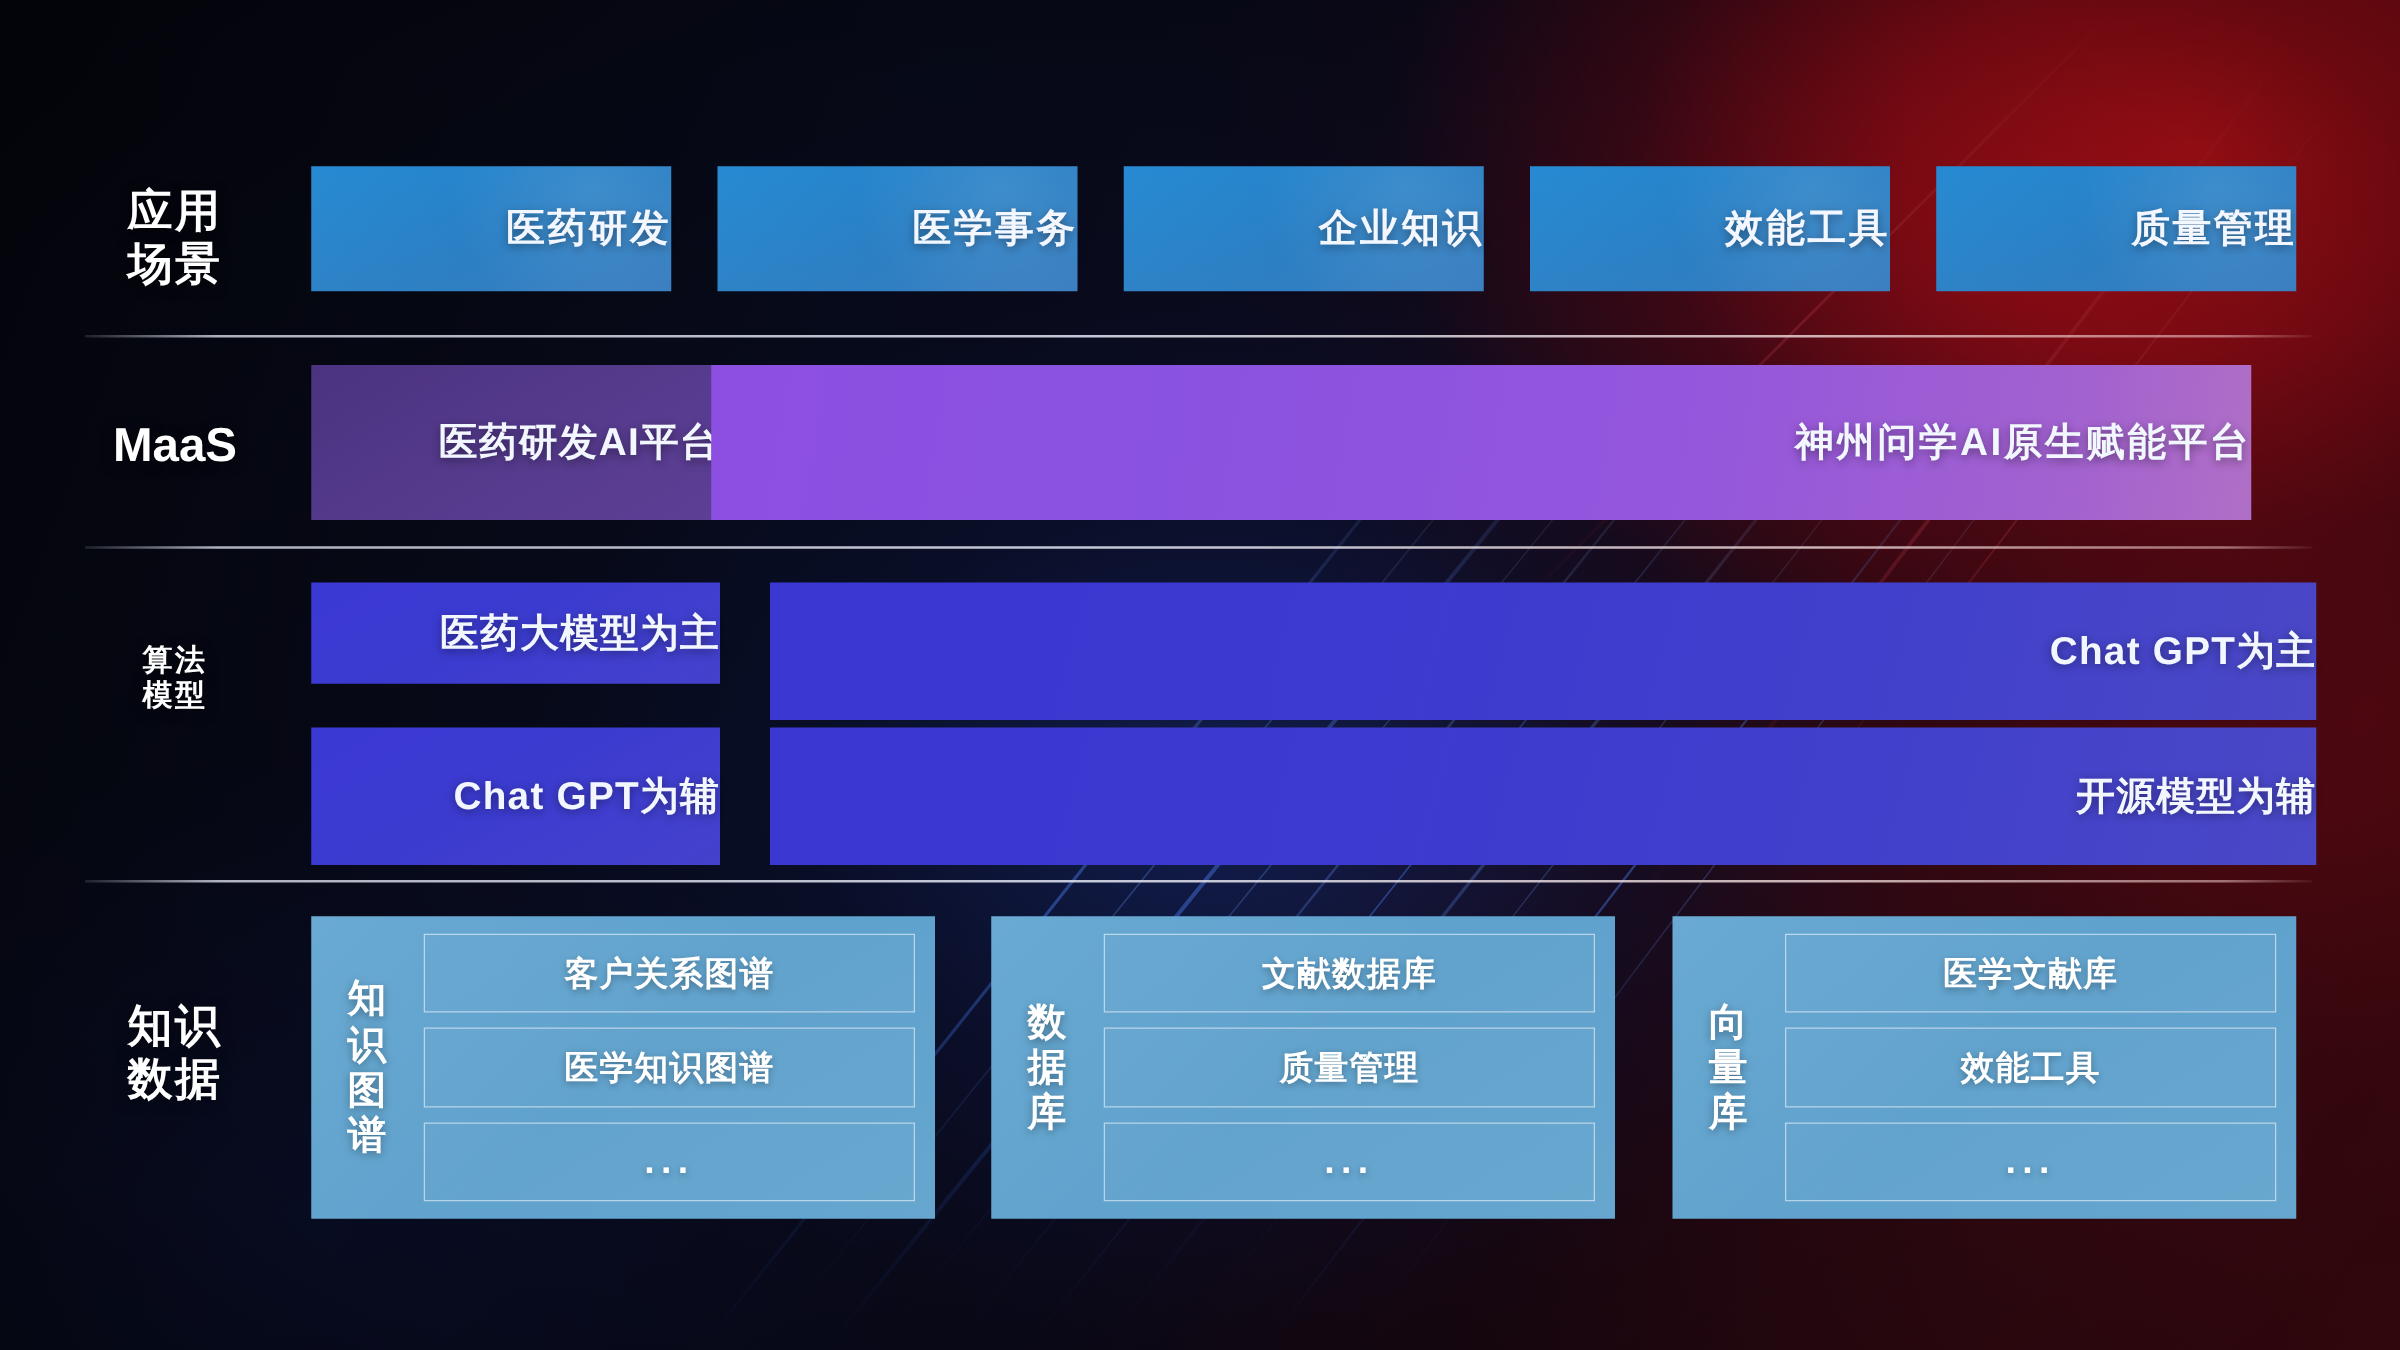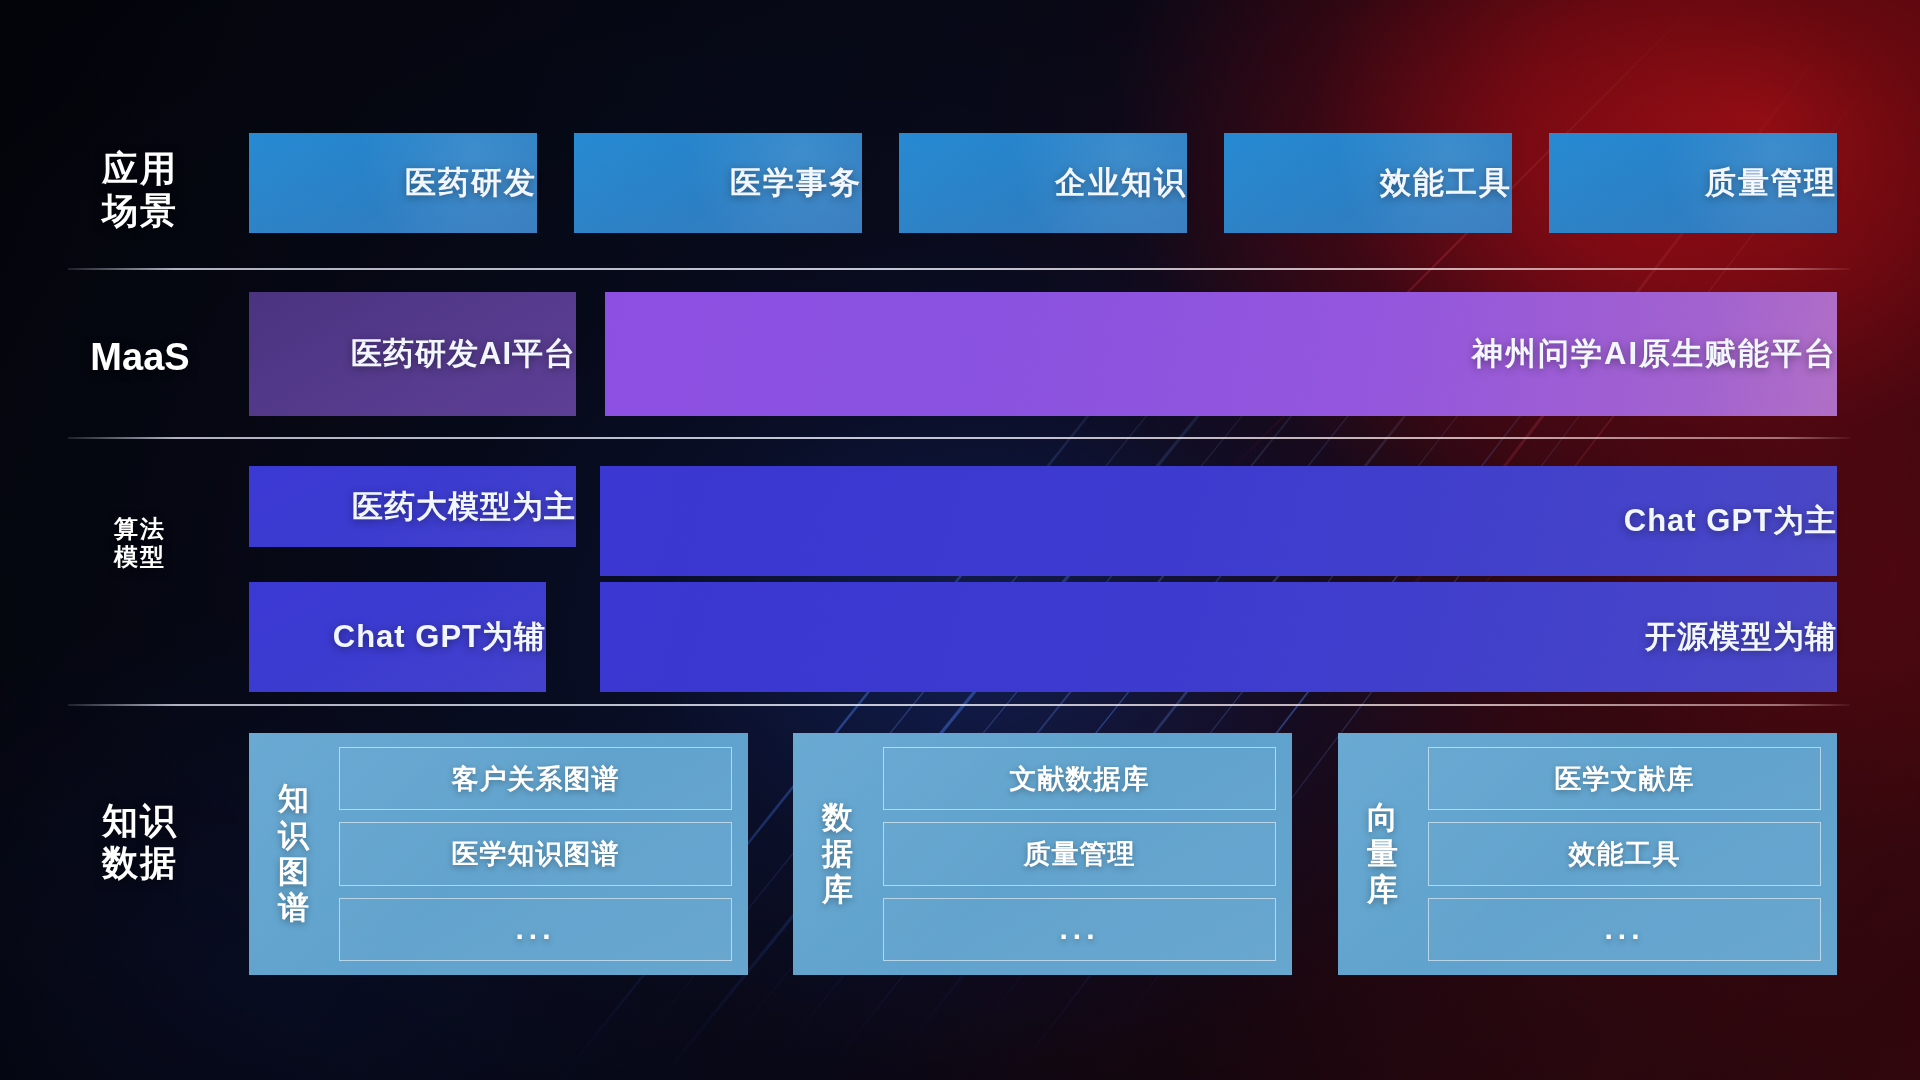--- a/index.html
+++ b/index.html
@@ -85,20 +85,21 @@
     letter-spacing: 2px;
   }
 
   .algo-box {
     background: linear-gradient(150deg, #3b39d4 0%, #3b3bd0 45%, #4442cc 100%);
     font-size: 31px;
     letter-spacing: 1px;
   }
   .algo-box.wide {
     background: linear-gradient(105deg, #3a37d2 0%, #3c3ad0 40%, #4241cb 75%, #4a48c6 100%);
+    margin-left: 16px;
   }
 
   .kd-group {
     position: absolute;
     background: linear-gradient(150deg, #5ea3cf 0%, #5fa2cd 50%, #66a6cf 100%);
     display: flex;
     align-items: stretch;
     box-sizing: border-box;
     padding: 14px 16px 14px 14px;
   }
@@ -222,33 +223,33 @@
     <span>质量管理</span>
   </div>
 
   <div class="divider" style="left:68px; top:268px; width:1782px;"></div>
 
   <div class="row-label" style="left:60px; top:335px; width:160px; font-size:38px; letter-spacing:0px;">MaaS</div>
 
   <div class="box maas-left" style="left:249px; top:292px; width:327px; height:124px;">
     <span>医药研发AI平台</span>
   </div>
-  <div class="box maas-right" style="left:605px; top:292px; width:1232px; height:124px;">
+  <div class="box maas-right" style="left:569px; top:292px; width:1232px; height:124px;">
     <span>神州问学AI原生赋能平台</span>
   </div>
 
   <div class="divider" style="left:68px; top:437px; width:1782px;"></div>
 
   <div class="row-label" style="left:60px; top:515px; width:160px; font-size:24px;">算法
 模型</div>
 
   <div class="box algo-box" style="left:249px; top:466px; width:327px; height:81px;">
     <span>医药大模型为主</span>
   </div>
-  <div class="box algo-box" style="left:249px; top:582px; width:297px; height:110px;">
+  <div class="box algo-box" style="left:249px; top:582px; width:327px; height:110px;">
     <span>Chat GPT为辅</span>
   </div>
 
   <div class="box algo-box wide" style="left:600px; top:466px; width:1237px; height:110px;">
     <span>Chat GPT为主</span>
   </div>
   <div class="box algo-box wide" style="left:600px; top:582px; width:1237px; height:110px;">
     <span>开源模型为辅</span>
   </div>
 

